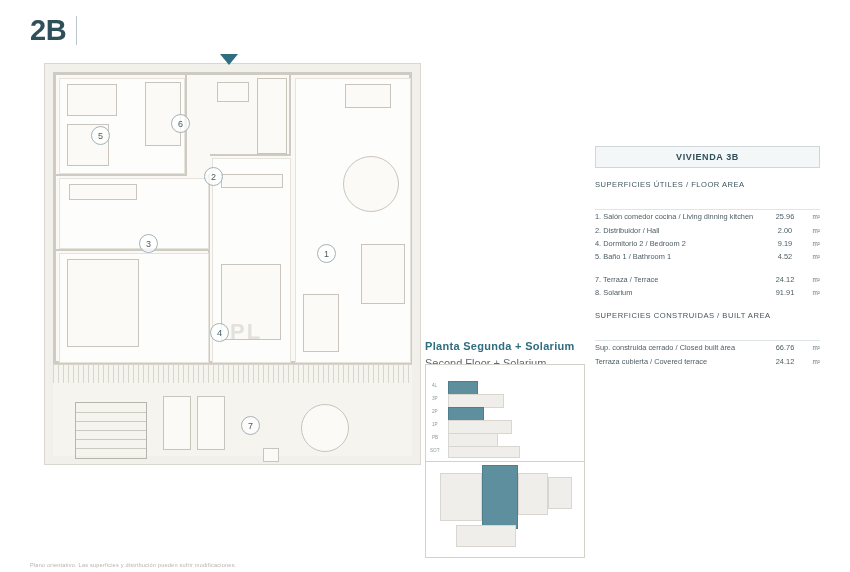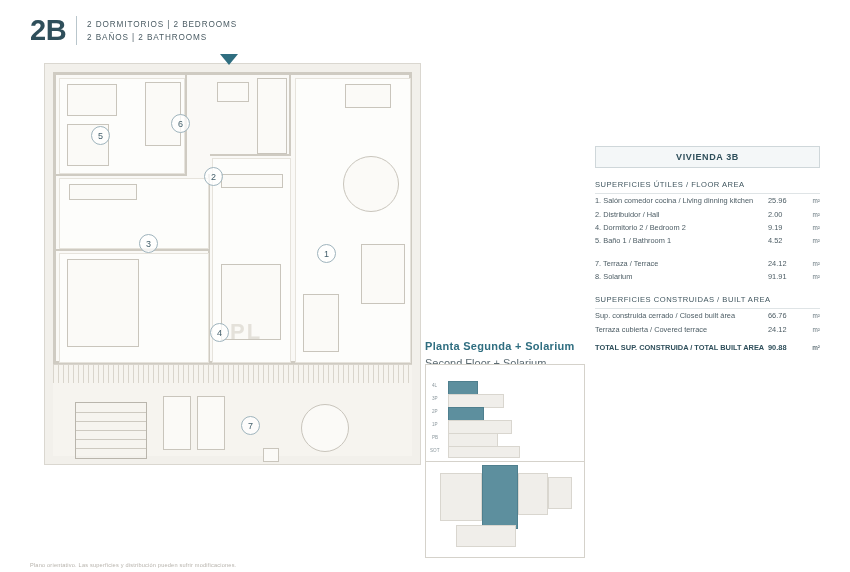--- a/index.html
+++ b/index.html
@@ -72,42 +72,38 @@
   .kb-shape.sel{background:#5d8f9e;border-color:#4f7f8e;}
   .kb-axis{position:absolute;font-size:4.6px;color:#8e9aa0;}
 
   
   .panel{position:absolute;left:595px;top:146px;width:225px;}
   .panel-title{
     border:1px solid #cfd7da;background:#f4f7f8;text-align:center;
     font-size:9px;font-weight:bold;letter-spacing:.6px;color:#2f4f5b;padding:5px 0;
   }
   .sect{margin-top:12px;}
-  .sect-head{font-size:7.6px;letter-spacing:.5px;color:#40565f;padding-bottom:4px;border-bottom:1px solid #dfe4e6;}
+  .sect-head{font-size:7.6px;letter-spacing:.5px;color:#40565f;padding-bottom:20px;border-bottom:1px solid #dfe4e6;}
   .row{display:flex;align-items:baseline;font-size:7.4px;color:#4c5c64;padding:2.2px 0;}
   .row .lbl{flex:1;white-space:nowrap;overflow:hidden;}
-  .row .val{width:34px;text-align:left;}
+  .row .val{width:34px;text-align:center;}
   .row .unit{width:18px;text-align:right;color:#6b7a81;font-size:6.4px;}
   .row.total{font-weight:bold;color:#2f4f5b;padding-top:7px;}
   .gap{height:9px;}
 
   
   .footer{position:absolute;left:30px;bottom:4px;font-size:5.6px;color:#b7b3ac;letter-spacing:.2px;}
 </style>
 </head>
 <body>
 
 <div class="page">
 
   <div class="header">
     <div class="unit-code">2B</div>
-    <div class="unit-desc">
-      <div>2 DORMITORIOS  |  2 BEDROOMS</div>
-      <div>2 BAÑOS  |  2 BATHROOMS</div>
-    </div>
   </div>
 
   <div class="plan">
     <div class="interior"></div>
 
     <div class="marker" style="left:175px;top:-10px;"></div>
 
     <div class="wall" style="left:8px;top:8px;width:359px;height:3px;"></div>
     <div class="wall" style="left:8px;top:8px;width:3px;height:292px;"></div>
     <div class="wall" style="left:364px;top:8px;width:3px;height:292px;"></div>
@@ -240,23 +236,18 @@
       <div class="row">
         <span class="lbl">Sup. construida cerrado / Closed built área</span>
         <span class="val">66.76</span>
         <span class="unit">m²</span>
       </div>
       <div class="row">
         <span class="lbl">Terraza cubierta / Covered terrace</span>
         <span class="val">24.12</span>
         <span class="unit">m²</span>
       </div>
-      <div class="row total">
-        <span class="lbl">TOTAL SUP. CONSTRUIDA  /  TOTAL BUILT AREA</span>
-        <span class="val">90.88</span>
-        <span class="unit">m²</span>
-      </div>
     </div>
   </div>
 
   <div class="footer">Plano orientativo. Las superficies y distribución pueden sufrir modificaciones.</div>
 
 </div>
 
 </body></html>

